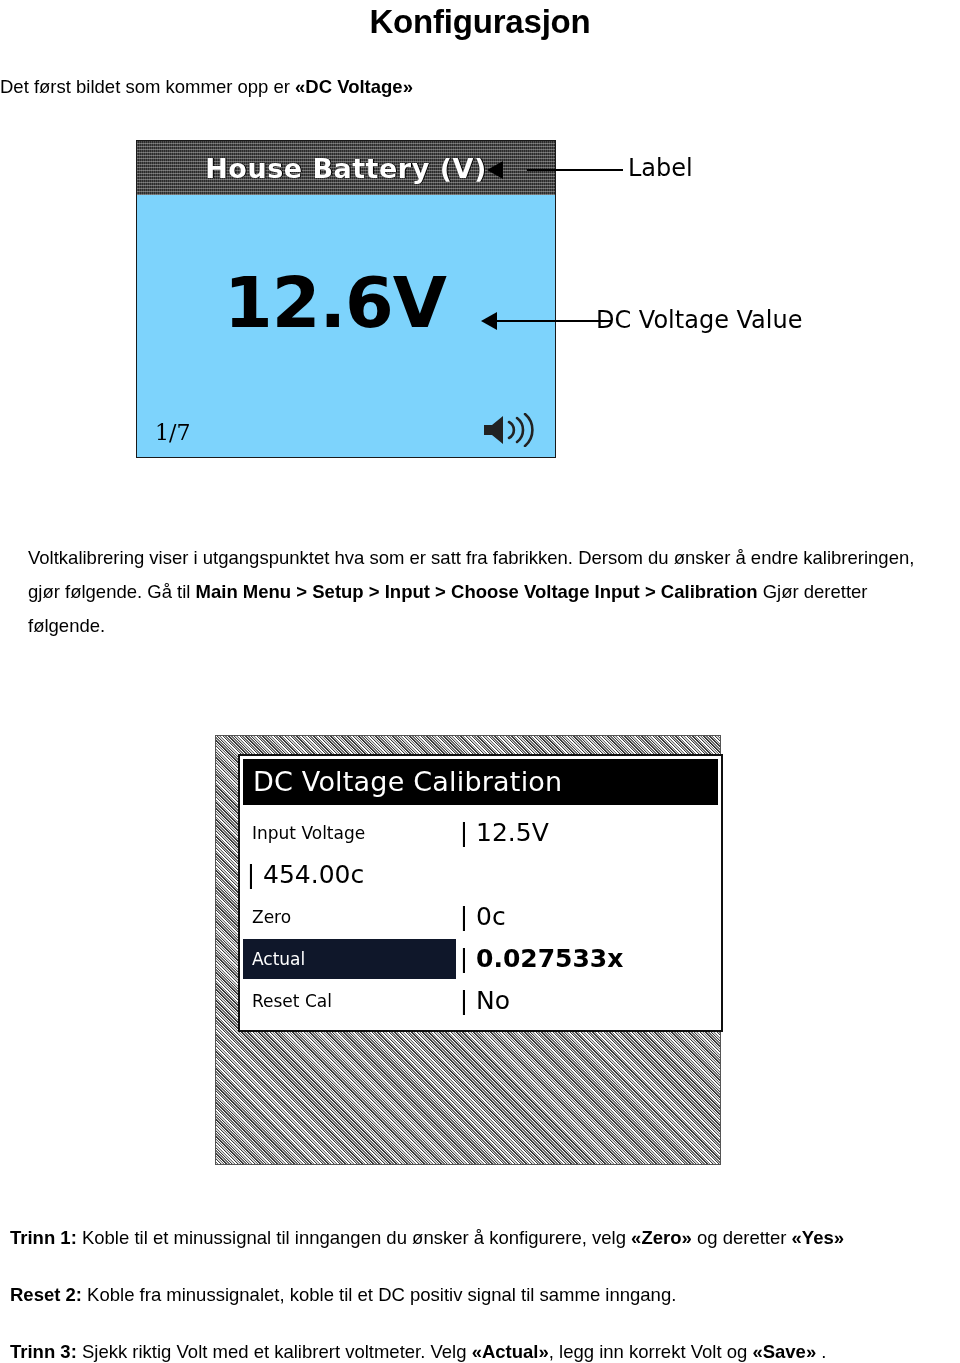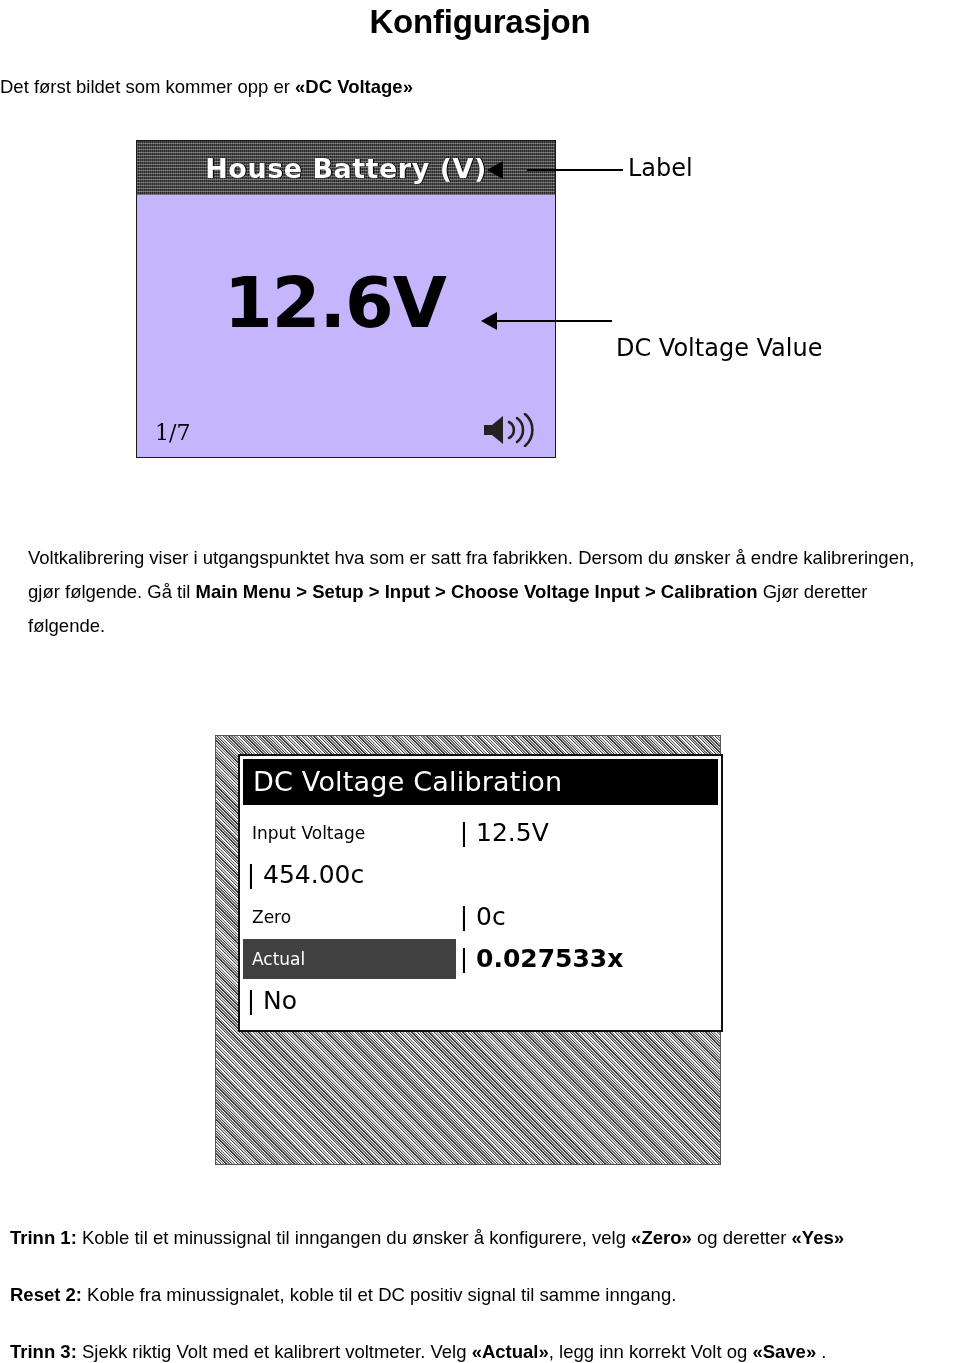--- a/index.html
+++ b/index.html
@@ -44,21 +44,21 @@
   .figure-one {
     position: absolute;
     left: 136px;
     top: 140px;
     width: 420px;
     height: 318px;
   }
   .lcd-one {
     position: absolute;
     inset: 0;
-    background: #c4b5fd;
+    background: #7dd3fc;
     border: 1.5px solid #1a1a1a;
     box-sizing: border-box;
     overflow: hidden;
   }
   .lcd-one-titlebar {
     position: absolute;
     left: 0;
     top: 0;
     right: 0;
     height: 54px;
@@ -138,21 +138,21 @@
     line-height: 28px;
     white-space: nowrap;
   }
 
   #callout-label-line  { left: 527px; top: 169px; width: 96px; }
   #callout-label-arrow { left: 487px; top: 161px; }
   #callout-label-text  { left: 628px; top: 154px; }
 
   #callout-value-line  { left: 497px; top: 320px; width: 115px; }
   #callout-value-arrow { left: 481px; top: 312px; }
-  #callout-value-text  { left: 616px; top: 306px; margin-top: 28px; }
+  #callout-value-text  { left: 596px; top: 306px; }
 
   
   .body-paragraph {
     position: absolute;
     left: 28px;
     top: 541px;
     width: 906px;
     font-size: 18.5px;
     line-height: 34px;
     text-align: left;
@@ -224,21 +224,21 @@
     position: relative;
     width: 213px;
     padding-left: 9px;
     box-sizing: border-box;
     font-family: "DejaVu Sans", sans-serif;
     font-size: 17px;
     line-height: 28px;
     white-space: nowrap;
   }
   .cal-row.selected .cal-row-key {
-    background: #404040;
+    background: #0f172a;
     color: #ffffff;
     height: 40px;
     display: flex;
     align-items: center;
   }
   .cal-row-sep {
     width: 16px;
     text-align: center;
     font-family: "DejaVu Sans", sans-serif;
     font-size: 25px;
@@ -331,20 +331,21 @@
           <div class="cal-row-key">Zero</div>
           <div class="cal-row-sep">|</div>
           <div class="cal-row-value">0c</div>
         </div>
         <div class="cal-row selected">
           <div class="cal-row-key">Actual</div>
           <div class="cal-row-sep">|</div>
           <div class="cal-row-value">0.027533x</div>
         </div>
         <div class="cal-row">
+          <div class="cal-row-key">Reset Cal</div>
           <div class="cal-row-sep">|</div>
           <div class="cal-row-value">No</div>
         </div>
       </div>
 
   </div>
 </div>
 
 <div class="steps" id="steps-block">
     <div class="step-line"><b>Trinn 1:</b><span> Koble til et minussignal til inngangen du ønsker å konfigurere, velg </span><b>«Zero»</b><span> og deretter </span><b>«Yes»</b></div>

